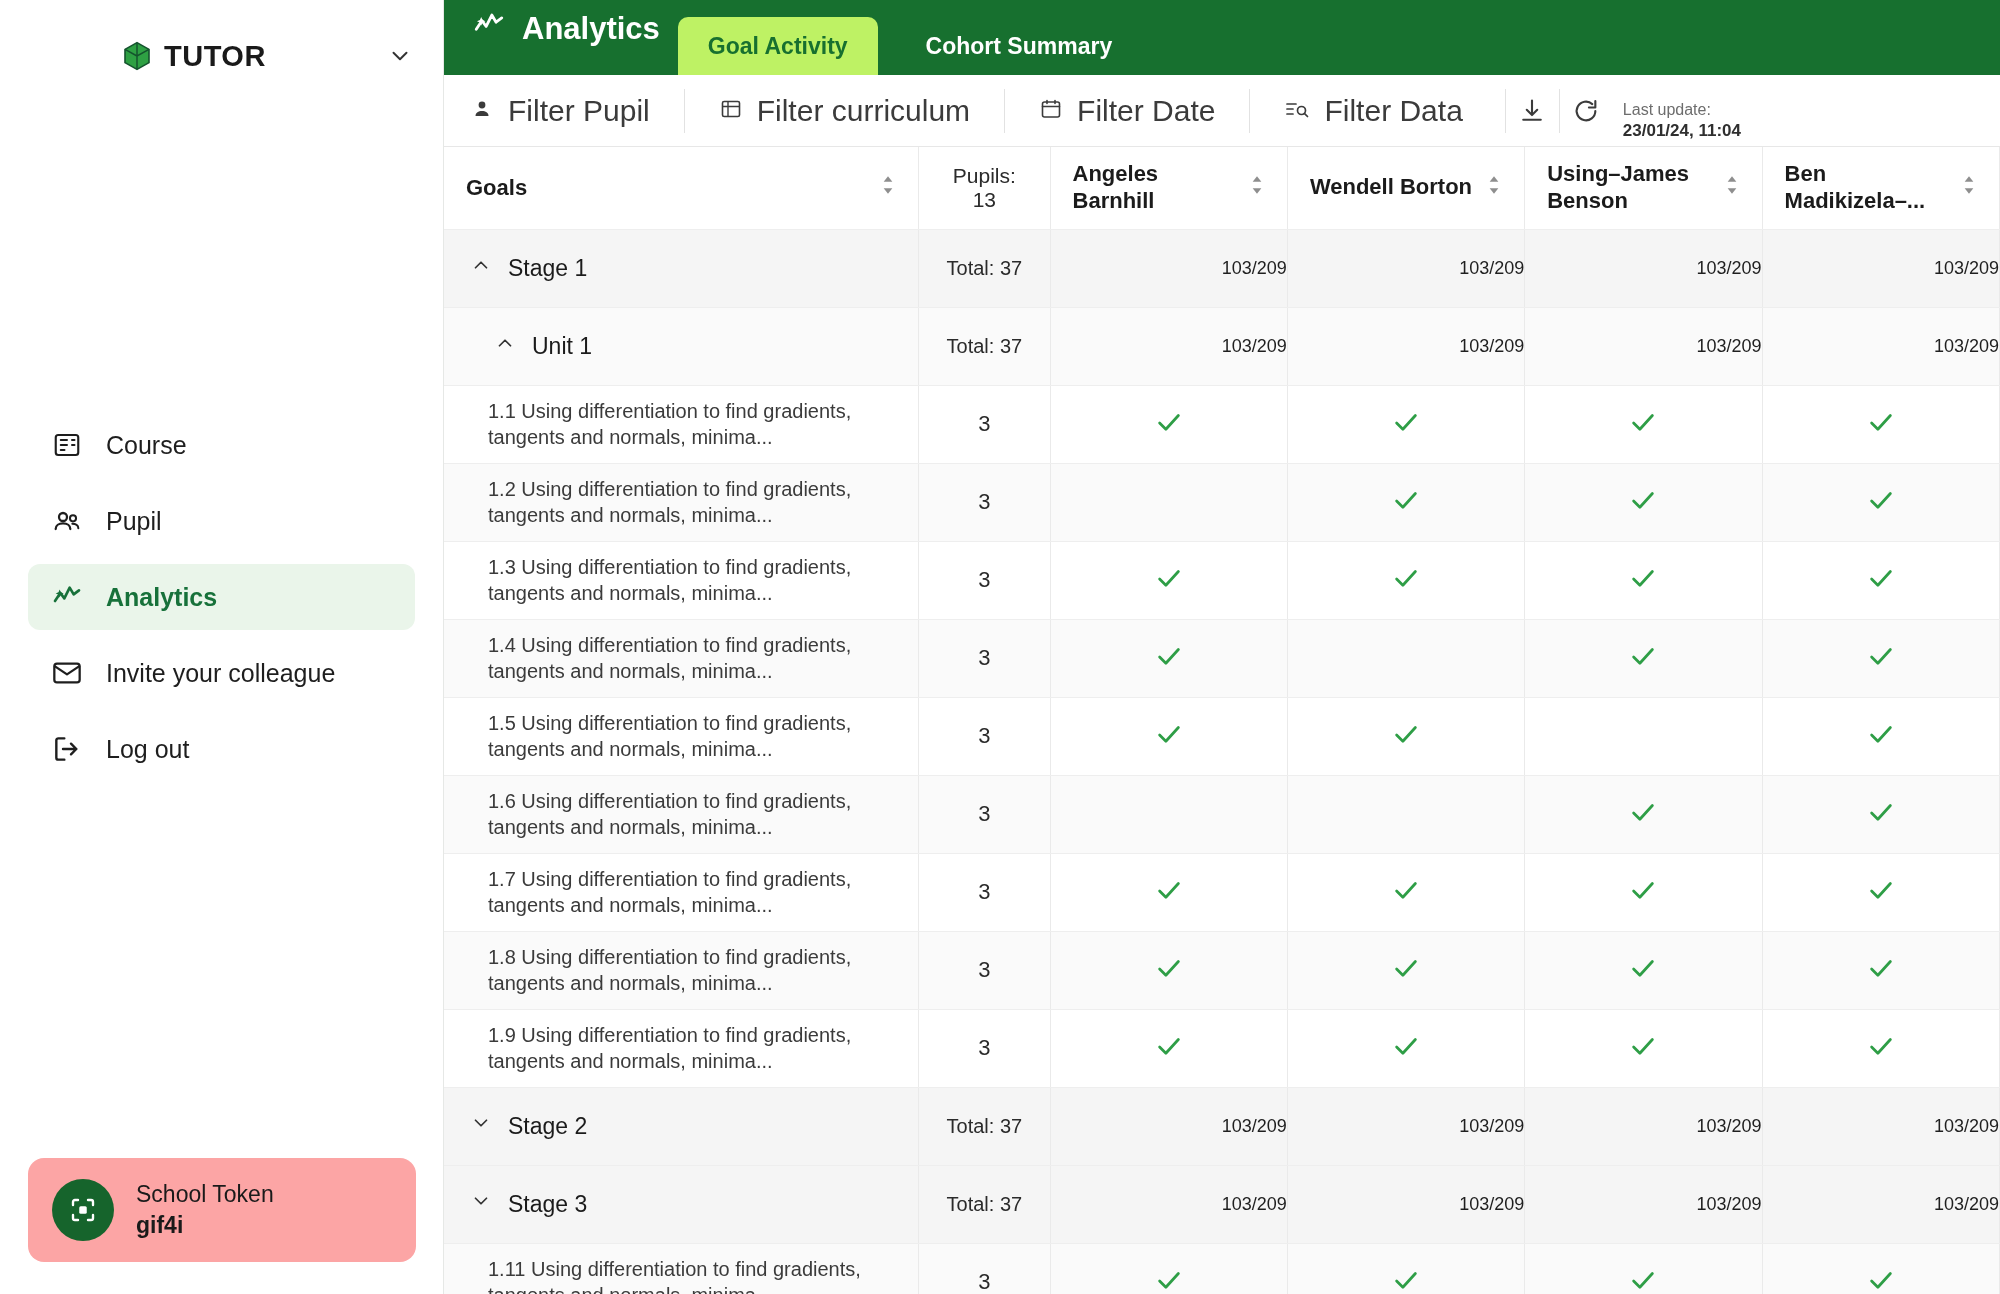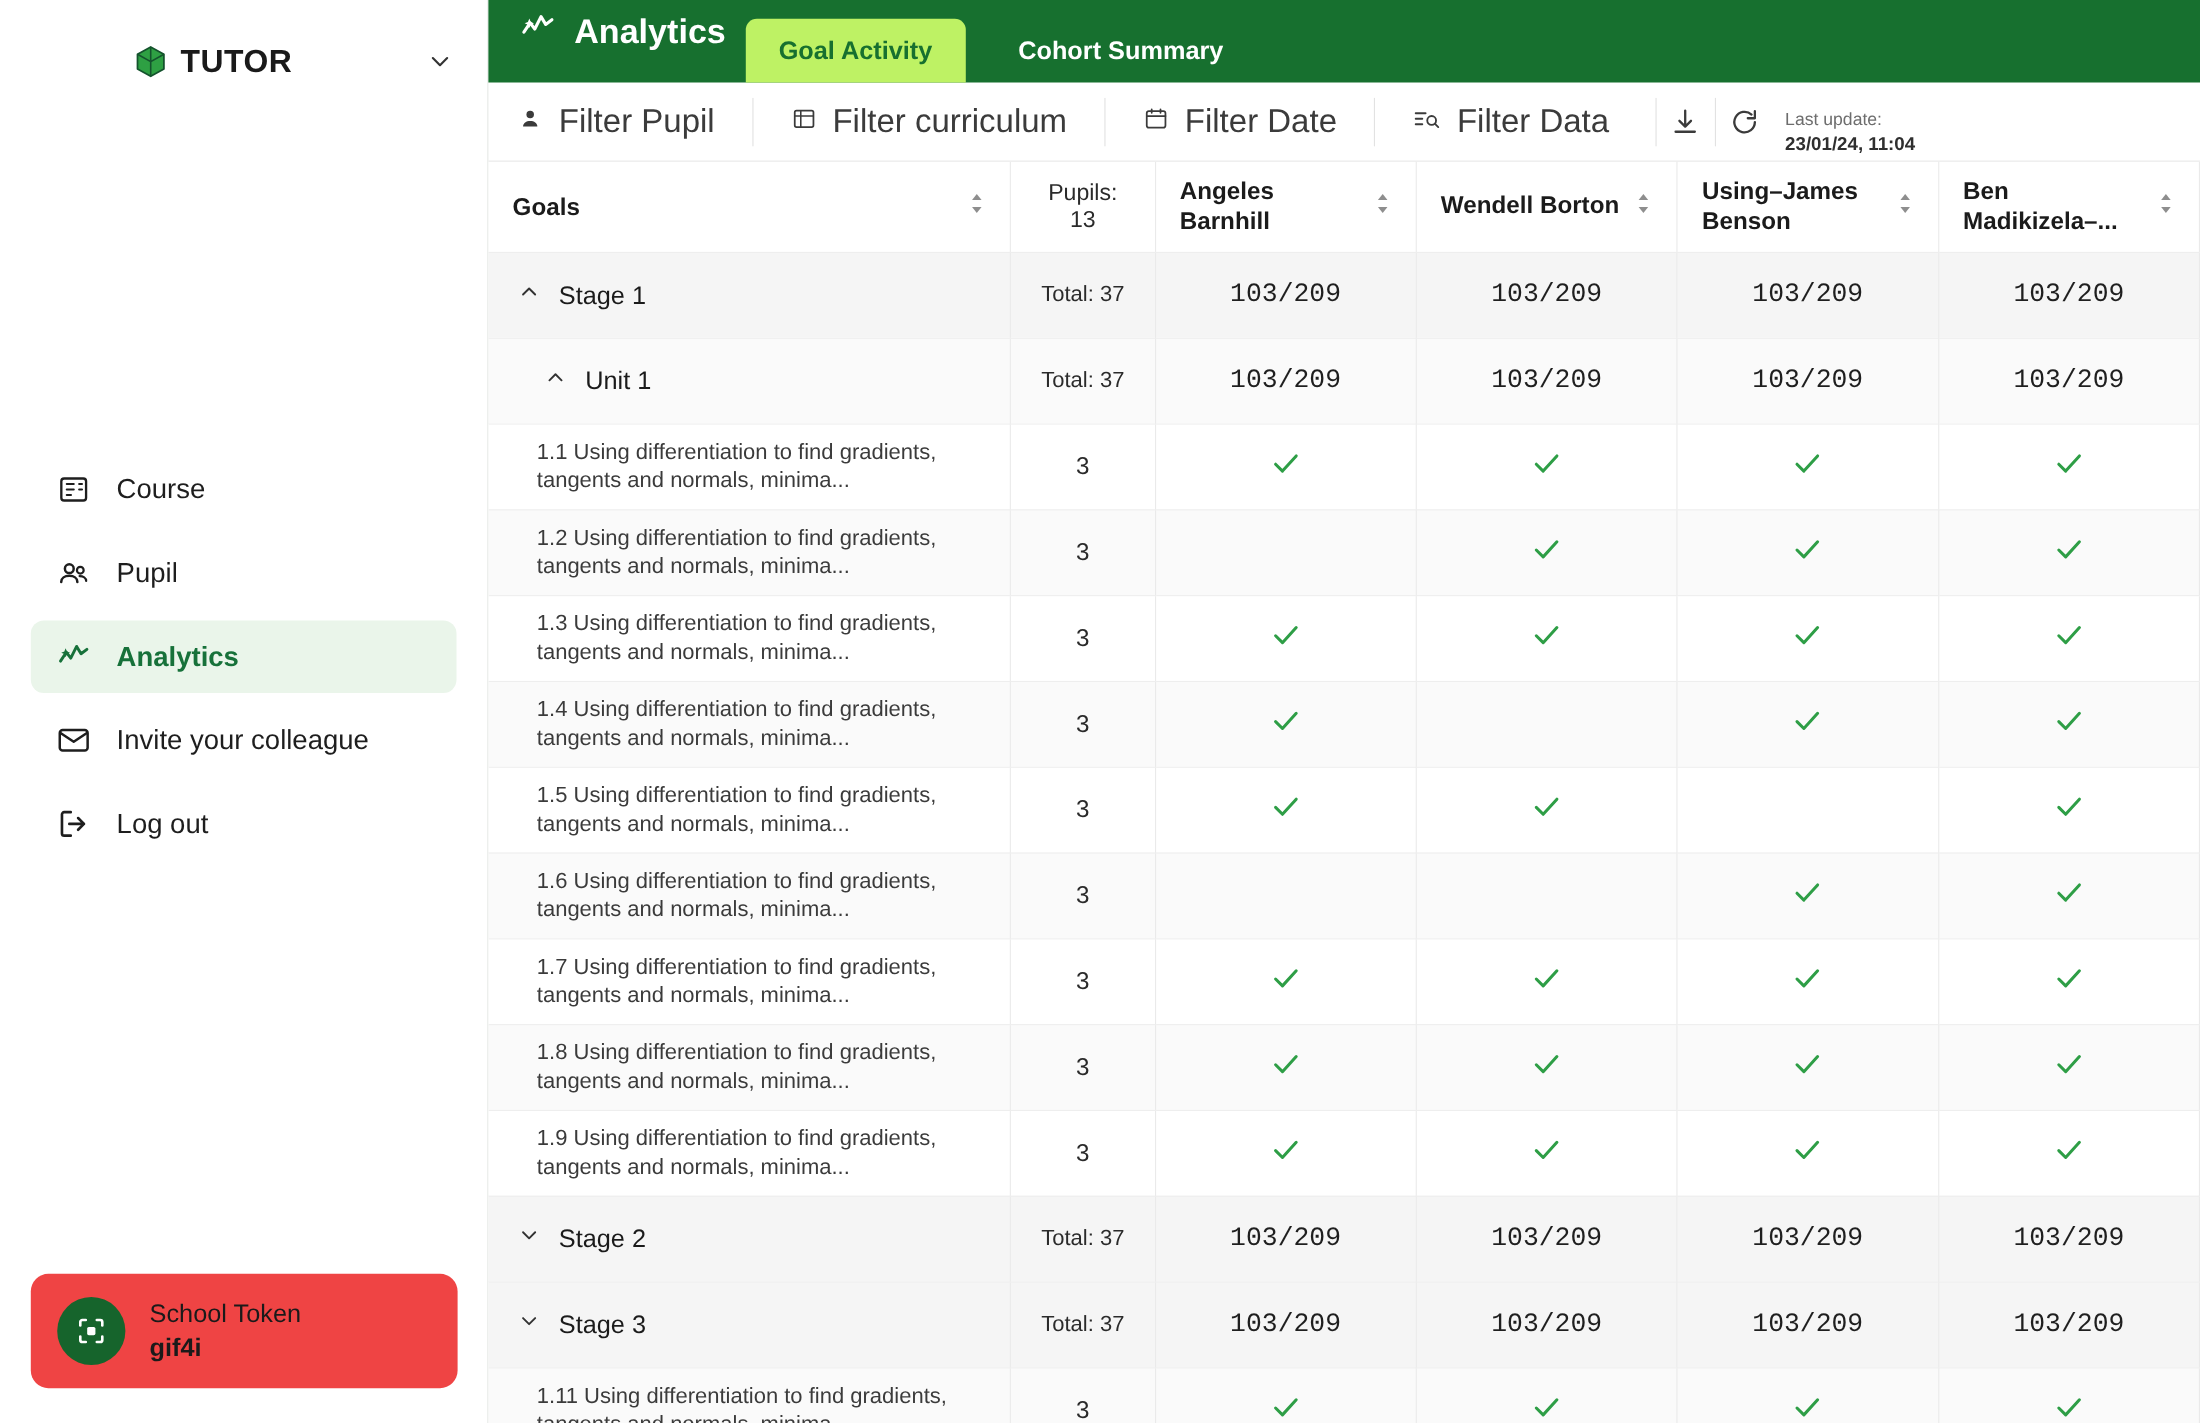--- a/index.html
+++ b/index.html
@@ -70,21 +70,21 @@
     background: #eaf5ea;
     color: #17713a;
     font-weight: bold;
   }
   .nav-icon { width: 34px; height: 34px; display: flex; align-items: center; justify-content: center; }
   .token-card {
     position: absolute;
     left: 28px; bottom: 32px;
     width: 388px;
     height: 104px;
-    background: #ef4444;
+    background: #fca5a5;
     border-radius: 16px;
     display: flex;
     align-items: center;
     padding: 0 24px;
     gap: 22px;
   }
   .token-badge {
     width: 62px; height: 62px;
     border-radius: 50%;
     background: #16642c;
@@ -228,21 +228,21 @@
   .sub-cell { padding-left: 50px; }
   .goal-text {
     padding: 0 26px 0 44px;
     font-size: 20px;
     color: #3b3b3b;
     line-height: 1.32;
   }
   .cell-center { text-align: center; }
   .tick { color: #2e9e46; font-size: 28px; line-height: 1; }
   .total-cell { text-align: center; font-size: 20px; color: #2b2b2b; }
-  .frac-cell { text-align: center; font-size: 24px; color: #1f1f1f; font-family: Liberation Mono, monospace; }
+  .frac-cell { text-align: right; font-size: 18px; color: #1f1f1f; }
   .num-cell { text-align: center; font-size: 22px; color: #2b2b2b; }
 </style>
 </head>
 <body>
 
 <div class="app">
 
   <aside class="sidebar">
     <div class="brand-row">
       <div class="brand-logo">

